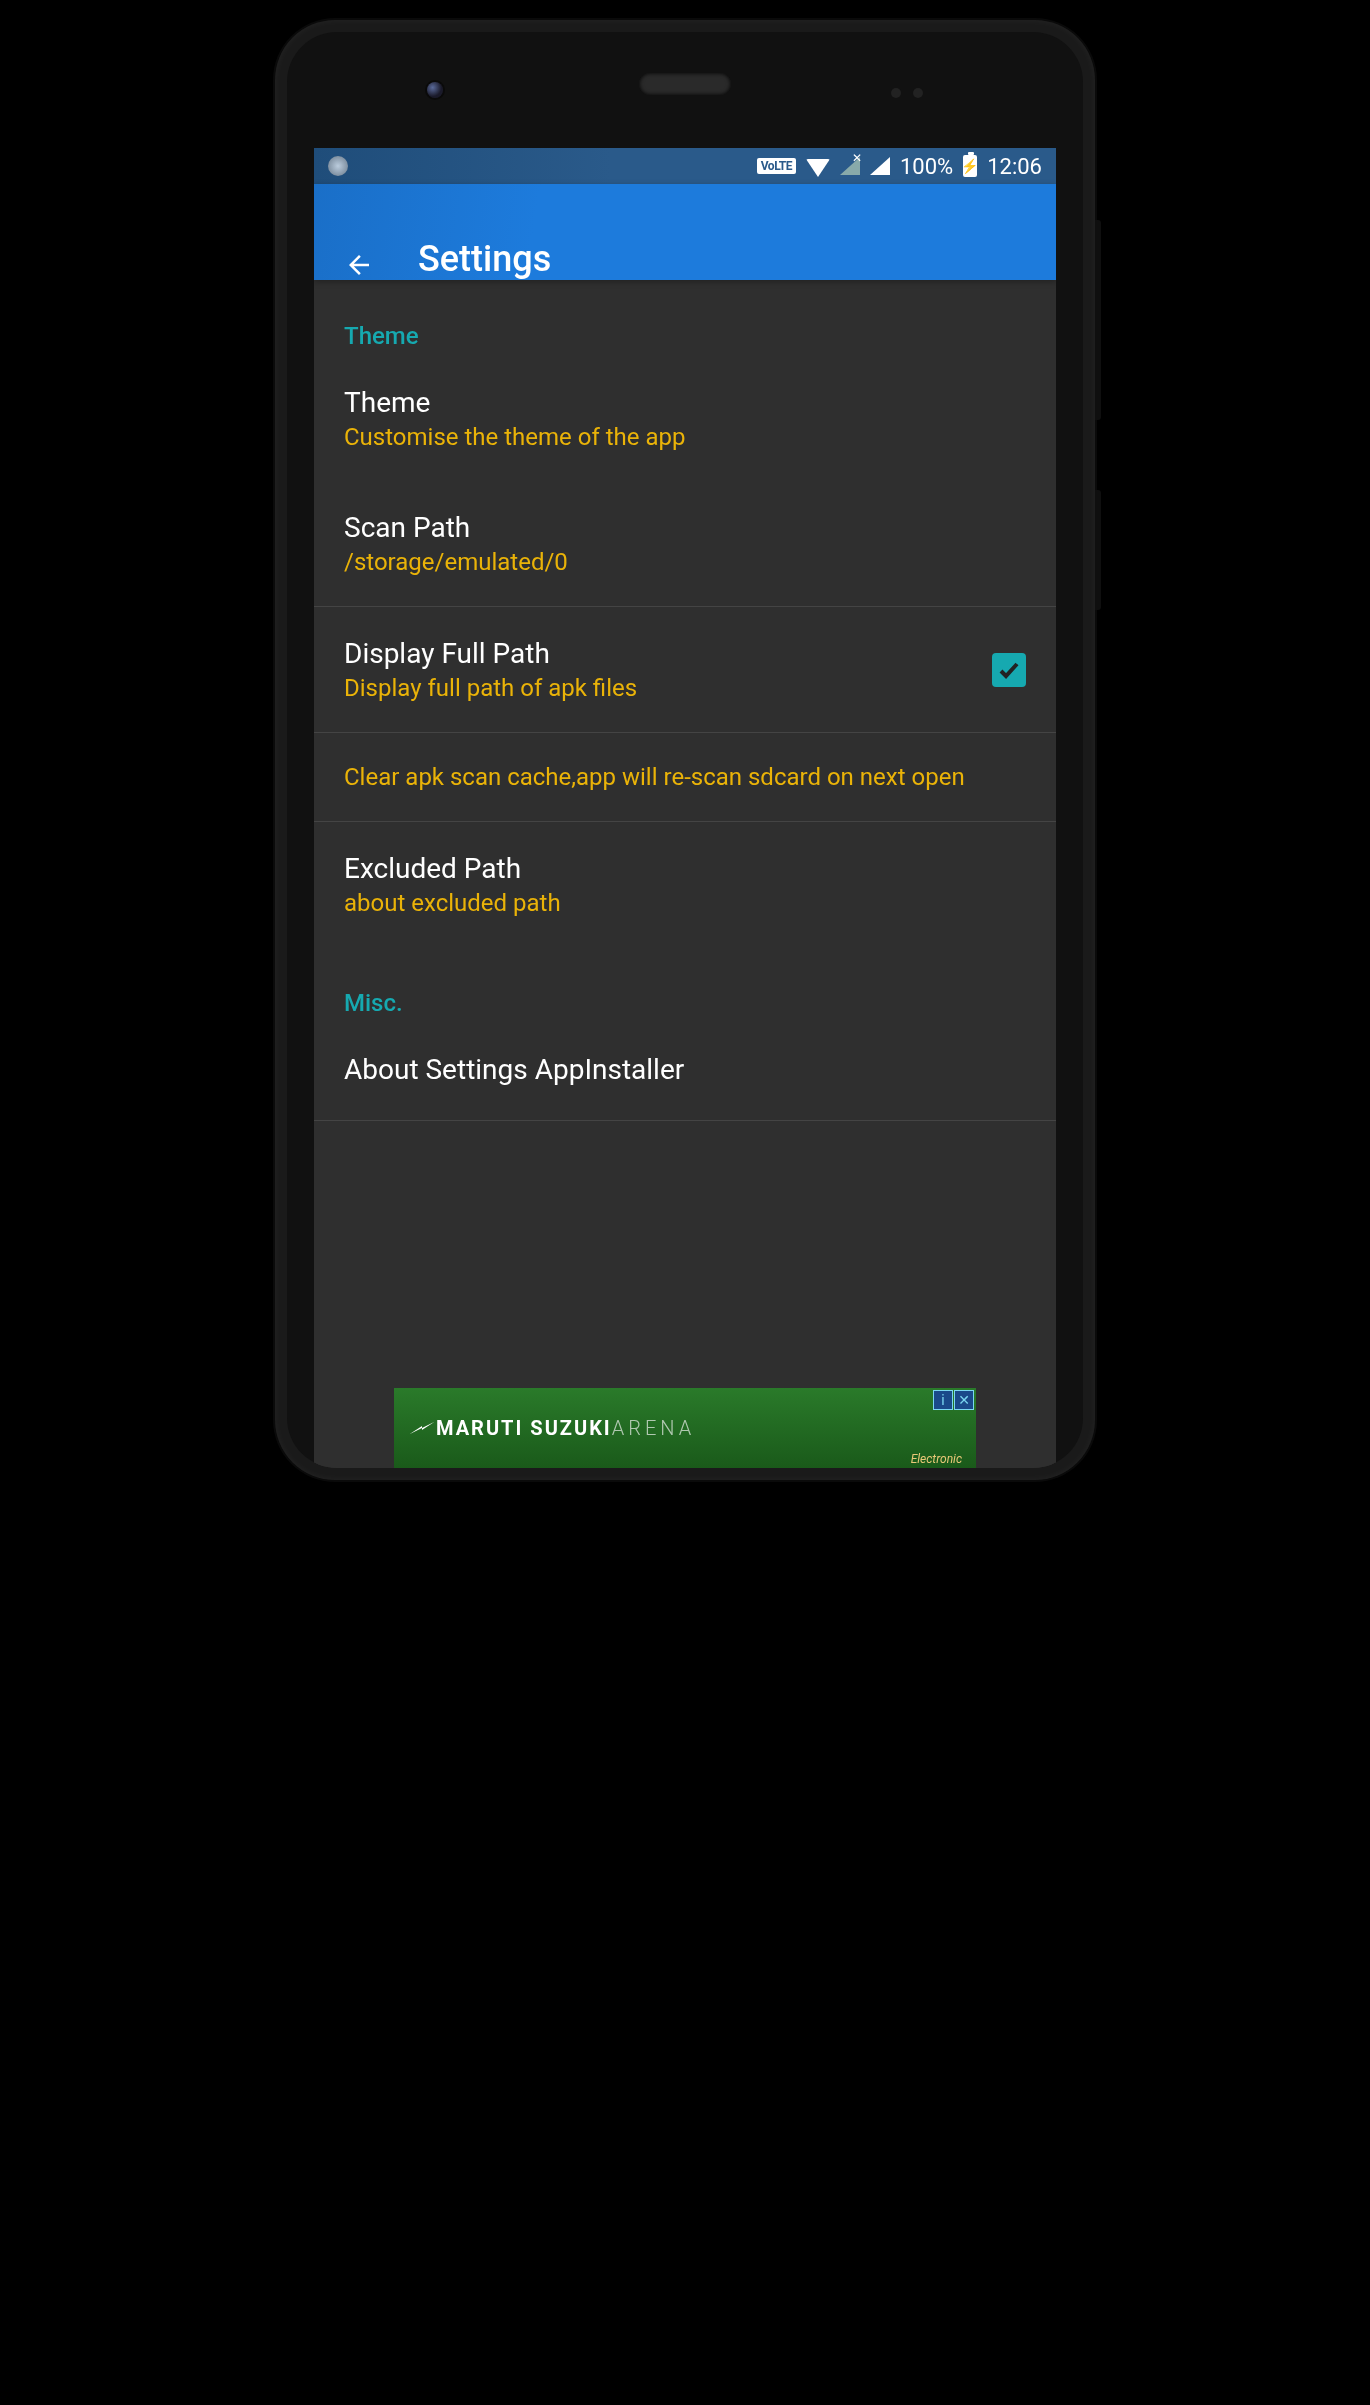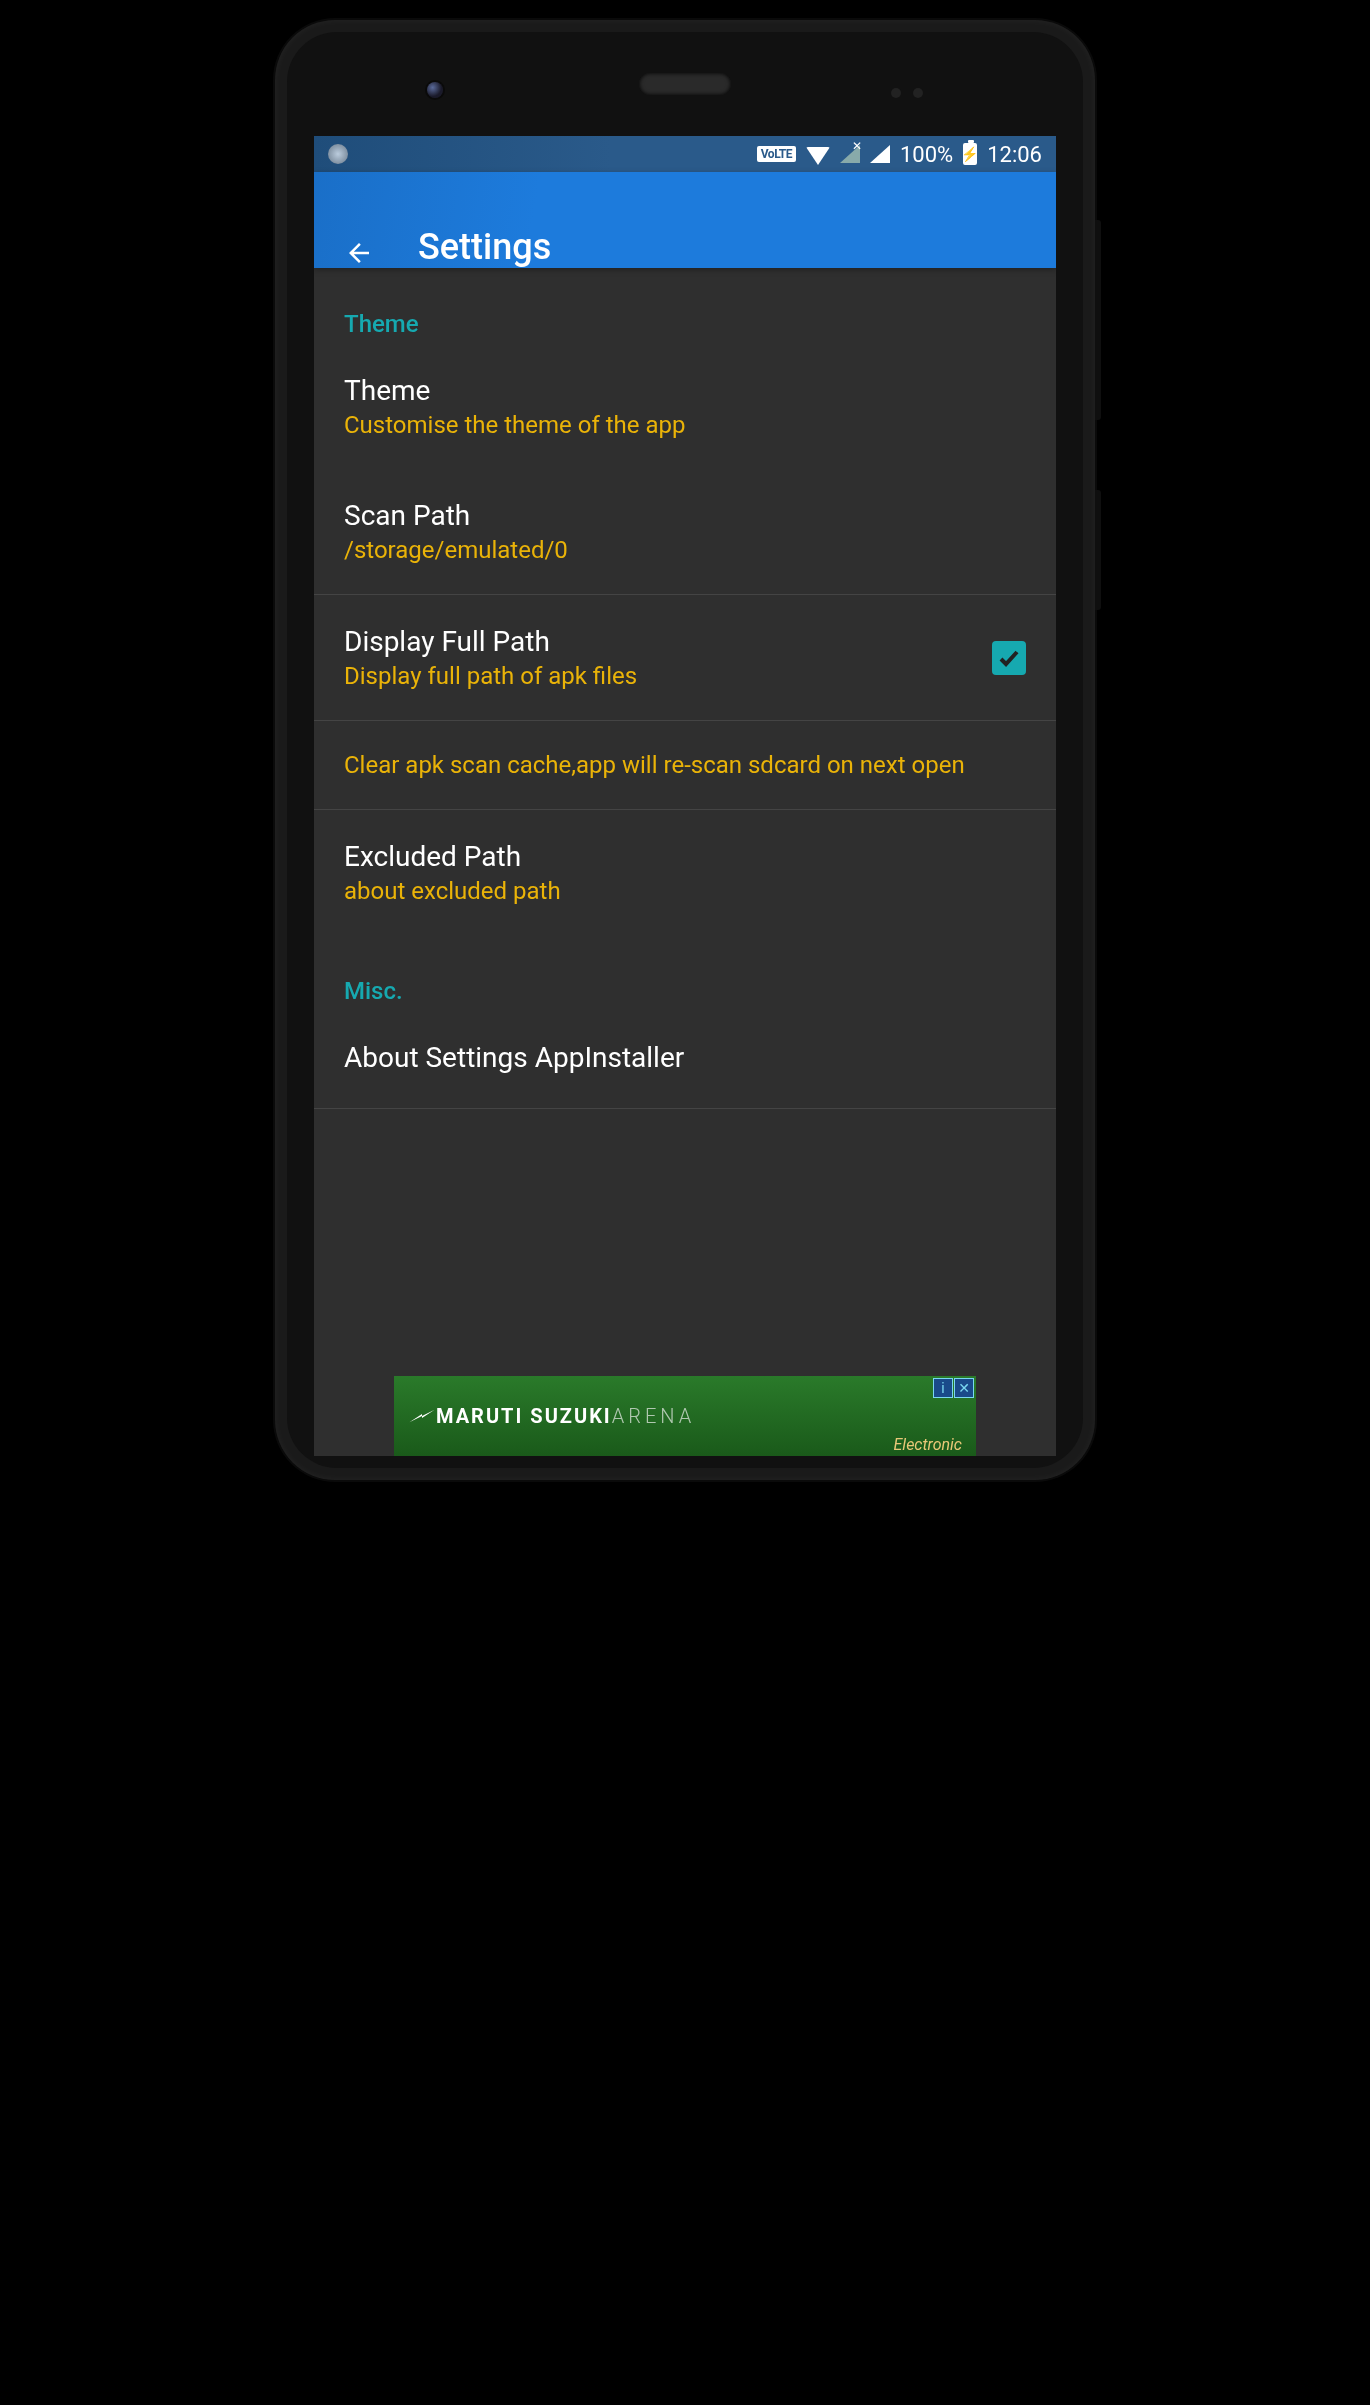--- a/index.html
+++ b/index.html
@@ -63,21 +63,21 @@
     top: 56px;
     display: flex;
     gap: 12px;
   }
   .sensors span {
     width: 10px; height: 10px; border-radius: 50%; background: #222;
   }
   .screen {
     width: 742px;
     height: 1320px;
-    margin: 0 auto;
+    margin: 12px auto;
     background: #2f2f2f;
     position: relative;
     overflow: hidden;
     display: flex;
     flex-direction: column;
   }
   
   .status-bar {
     height: 36px;
     background: #2a5a8a;
@@ -272,21 +272,21 @@
     display: flex;
     align-items: center;
     justify-content: center;
     border: 1px solid #7ad7f0;
   }
   .ad-bottom-text {
     position: absolute;
     bottom: 2px;
     right: 14px;
     color: #e8c878;
-    font-size: 16px;
+    font-size: 12px;
     font-style: italic;
   }
   
   .side-btn {
     position: absolute;
     right: -6px;
     width: 6px;
     background: #0f0f0f;
     border-radius: 0 3px 3px 0;
   }

